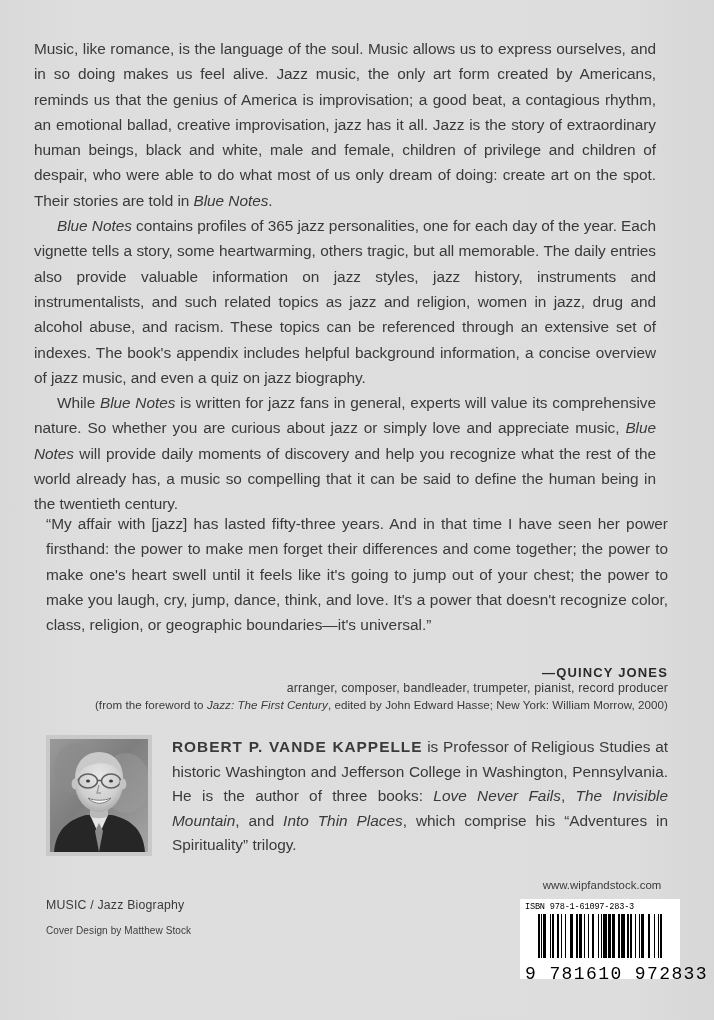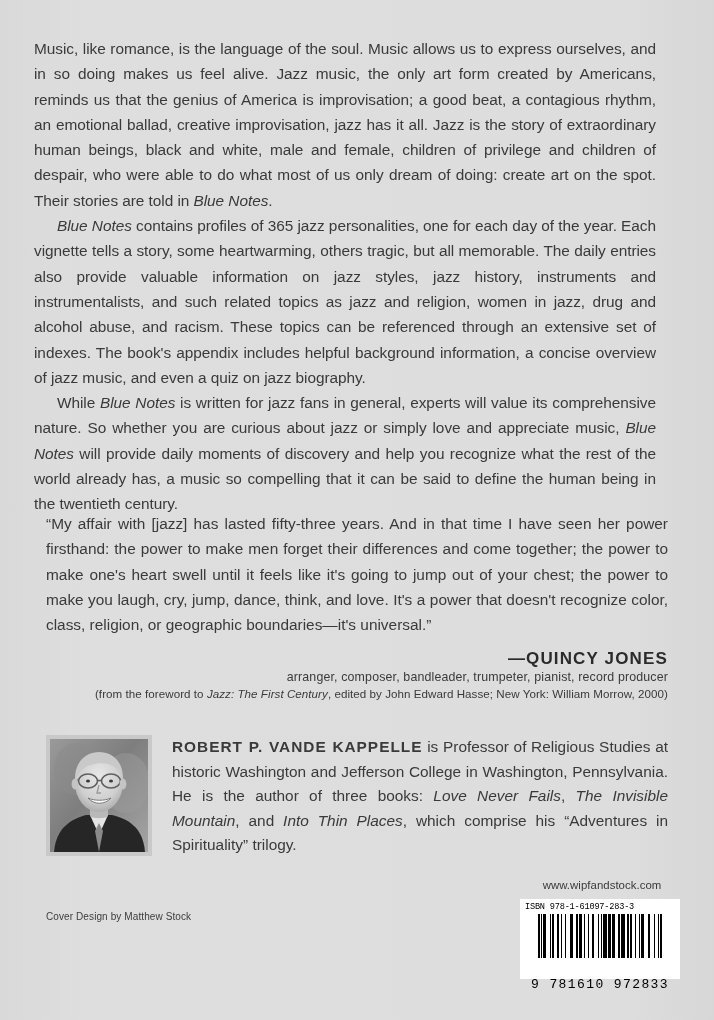--- a/index.html
+++ b/index.html
@@ -51,23 +51,23 @@
   }
   .quote-block p {
     margin: 0;
     font-size: 15.4px;
     line-height: 25.3px;
     text-align: justify;
     text-justify: inter-word;
     color: #3a3a3a;
   }
   .attrib-name {
-    margin-top: 12px;
+    margin-top: 28px;
     text-align: right;
-    font-size: 17px;
+    font-size: 13px;
     font-weight: bold;
     letter-spacing: 1.15px;
     color: #2b2b2b;
   }
   .attrib-role {
     text-align: right;
     font-size: 12.4px;
     line-height: 17px;
     color: #3a3a3a;
     letter-spacing: 0.15px;
@@ -224,23 +224,23 @@
   .bars {
     margin-top: 2px;
     height: 44px;
     display: flex;
     align-items: flex-end;
     justify-content: center;
     gap: 0;
   }
   .bars i { display: block; background: #000; height: 100%; }
   .barcode-digits {
-    margin-top: 19px;
+    margin-top: 6px;
     font-family: "Liberation Mono", monospace;
-    font-size: 13px;
+    font-size: 18px;
     color: #000;
     text-align: center;
     letter-spacing: 1.4px;
     white-space: nowrap;
   }
 </style>
 </head>
 <body>
 
 <div class="page">
@@ -307,20 +307,21 @@
 
           <ellipse cx="25" cy="45" rx="3.4" ry="5.4" fill="#c4c4c4"></ellipse>
           <ellipse cx="73" cy="45" rx="3.4" ry="5.4" fill="#c4c4c4"></ellipse>
         </svg>
       </div>
     </div>
     <div class="author-bio"><span class="author-name">ROBERT P. VANDE KAPPELLE</span><span> is Professor of Religious Studies at historic Washington and Jefferson College in Washington, Pennsylvania. He is the author of three books: </span><span class="ital">Love Never Fails</span><span>, </span><span class="ital">The Invisible Mountain</span><span>, and </span><span class="ital">Into Thin Places</span><span>, which comprise his “Adventures in Spirituality” trilogy.</span></div>
   </div>
 
   <div class="footer-left">
+    <div class="category">MUSIC / Jazz Biography</div>
     <div class="cover-credit">Cover Design by Matthew Stock</div>
   </div>
 
   <div class="footer-right">
     <div class="site-url">www.wipfandstock.com</div>
     <div class="barcode-box">
       <div class="isbn-text">ISBN 978-1-61097-283-3</div>
       <div class="bars" id="barcode-bars">
           <i style="width: 1.4px;"></i>
           <i style="width: 1.2px; background: transparent;"></i>

